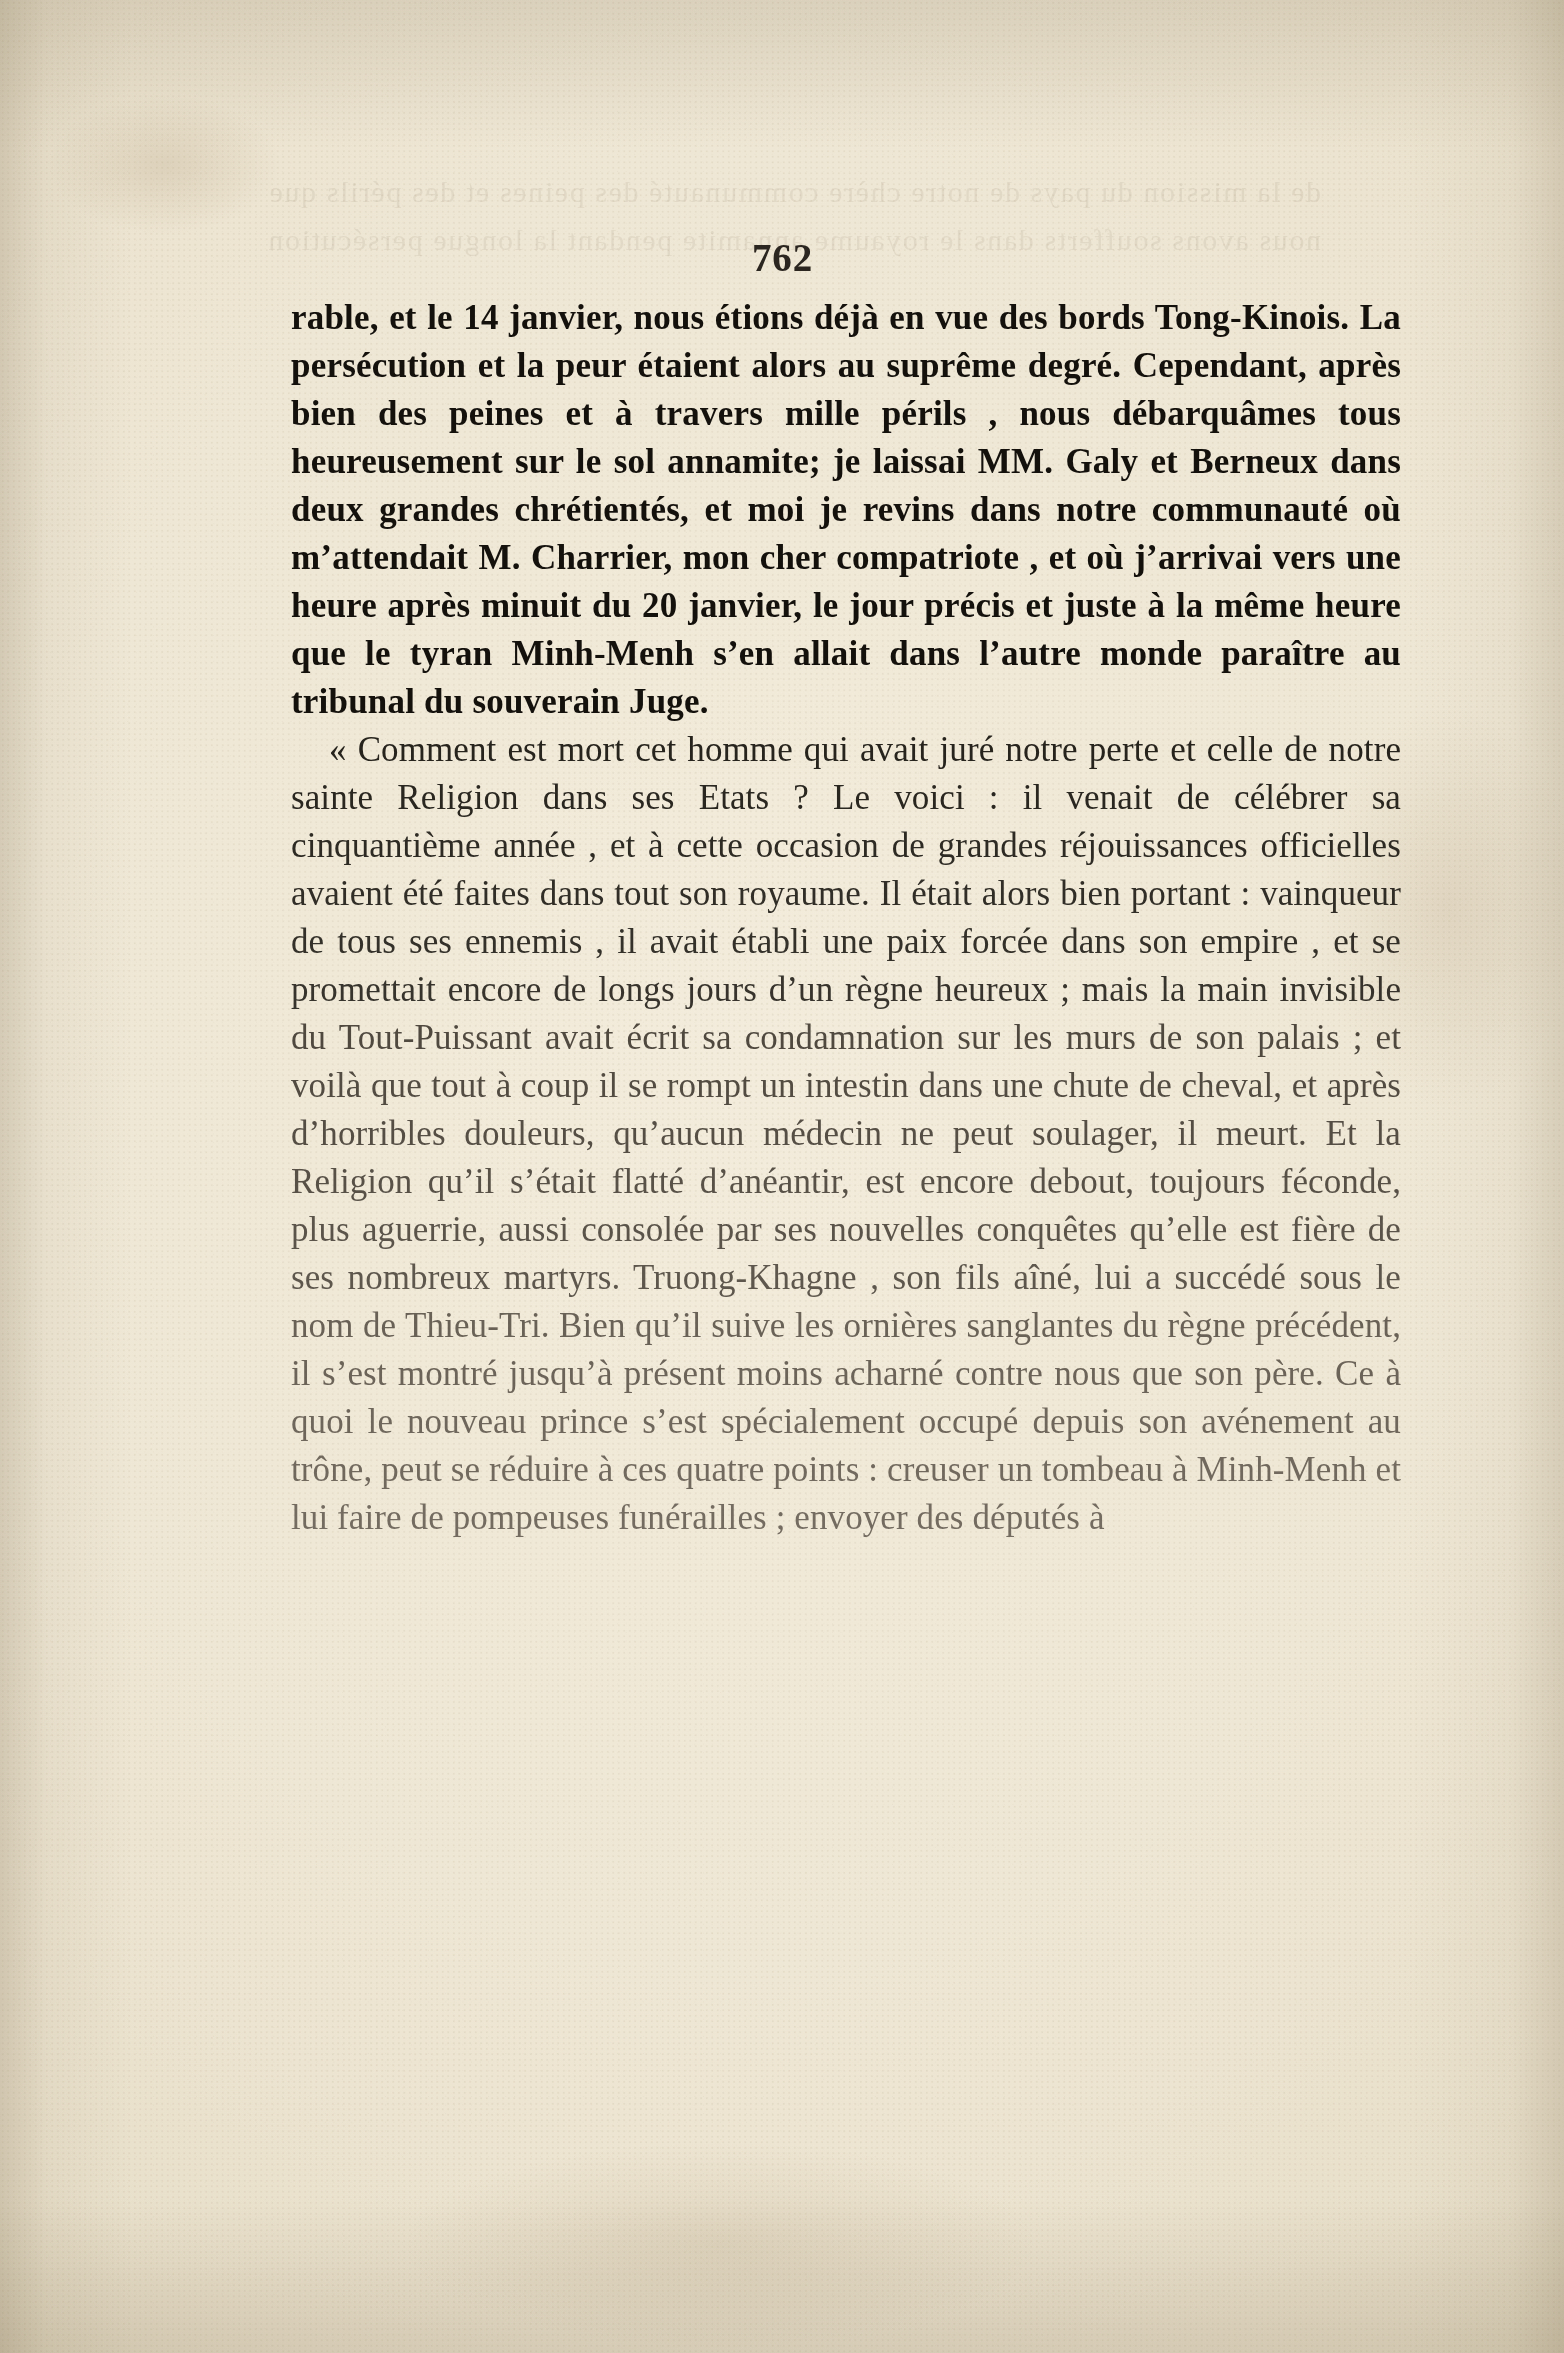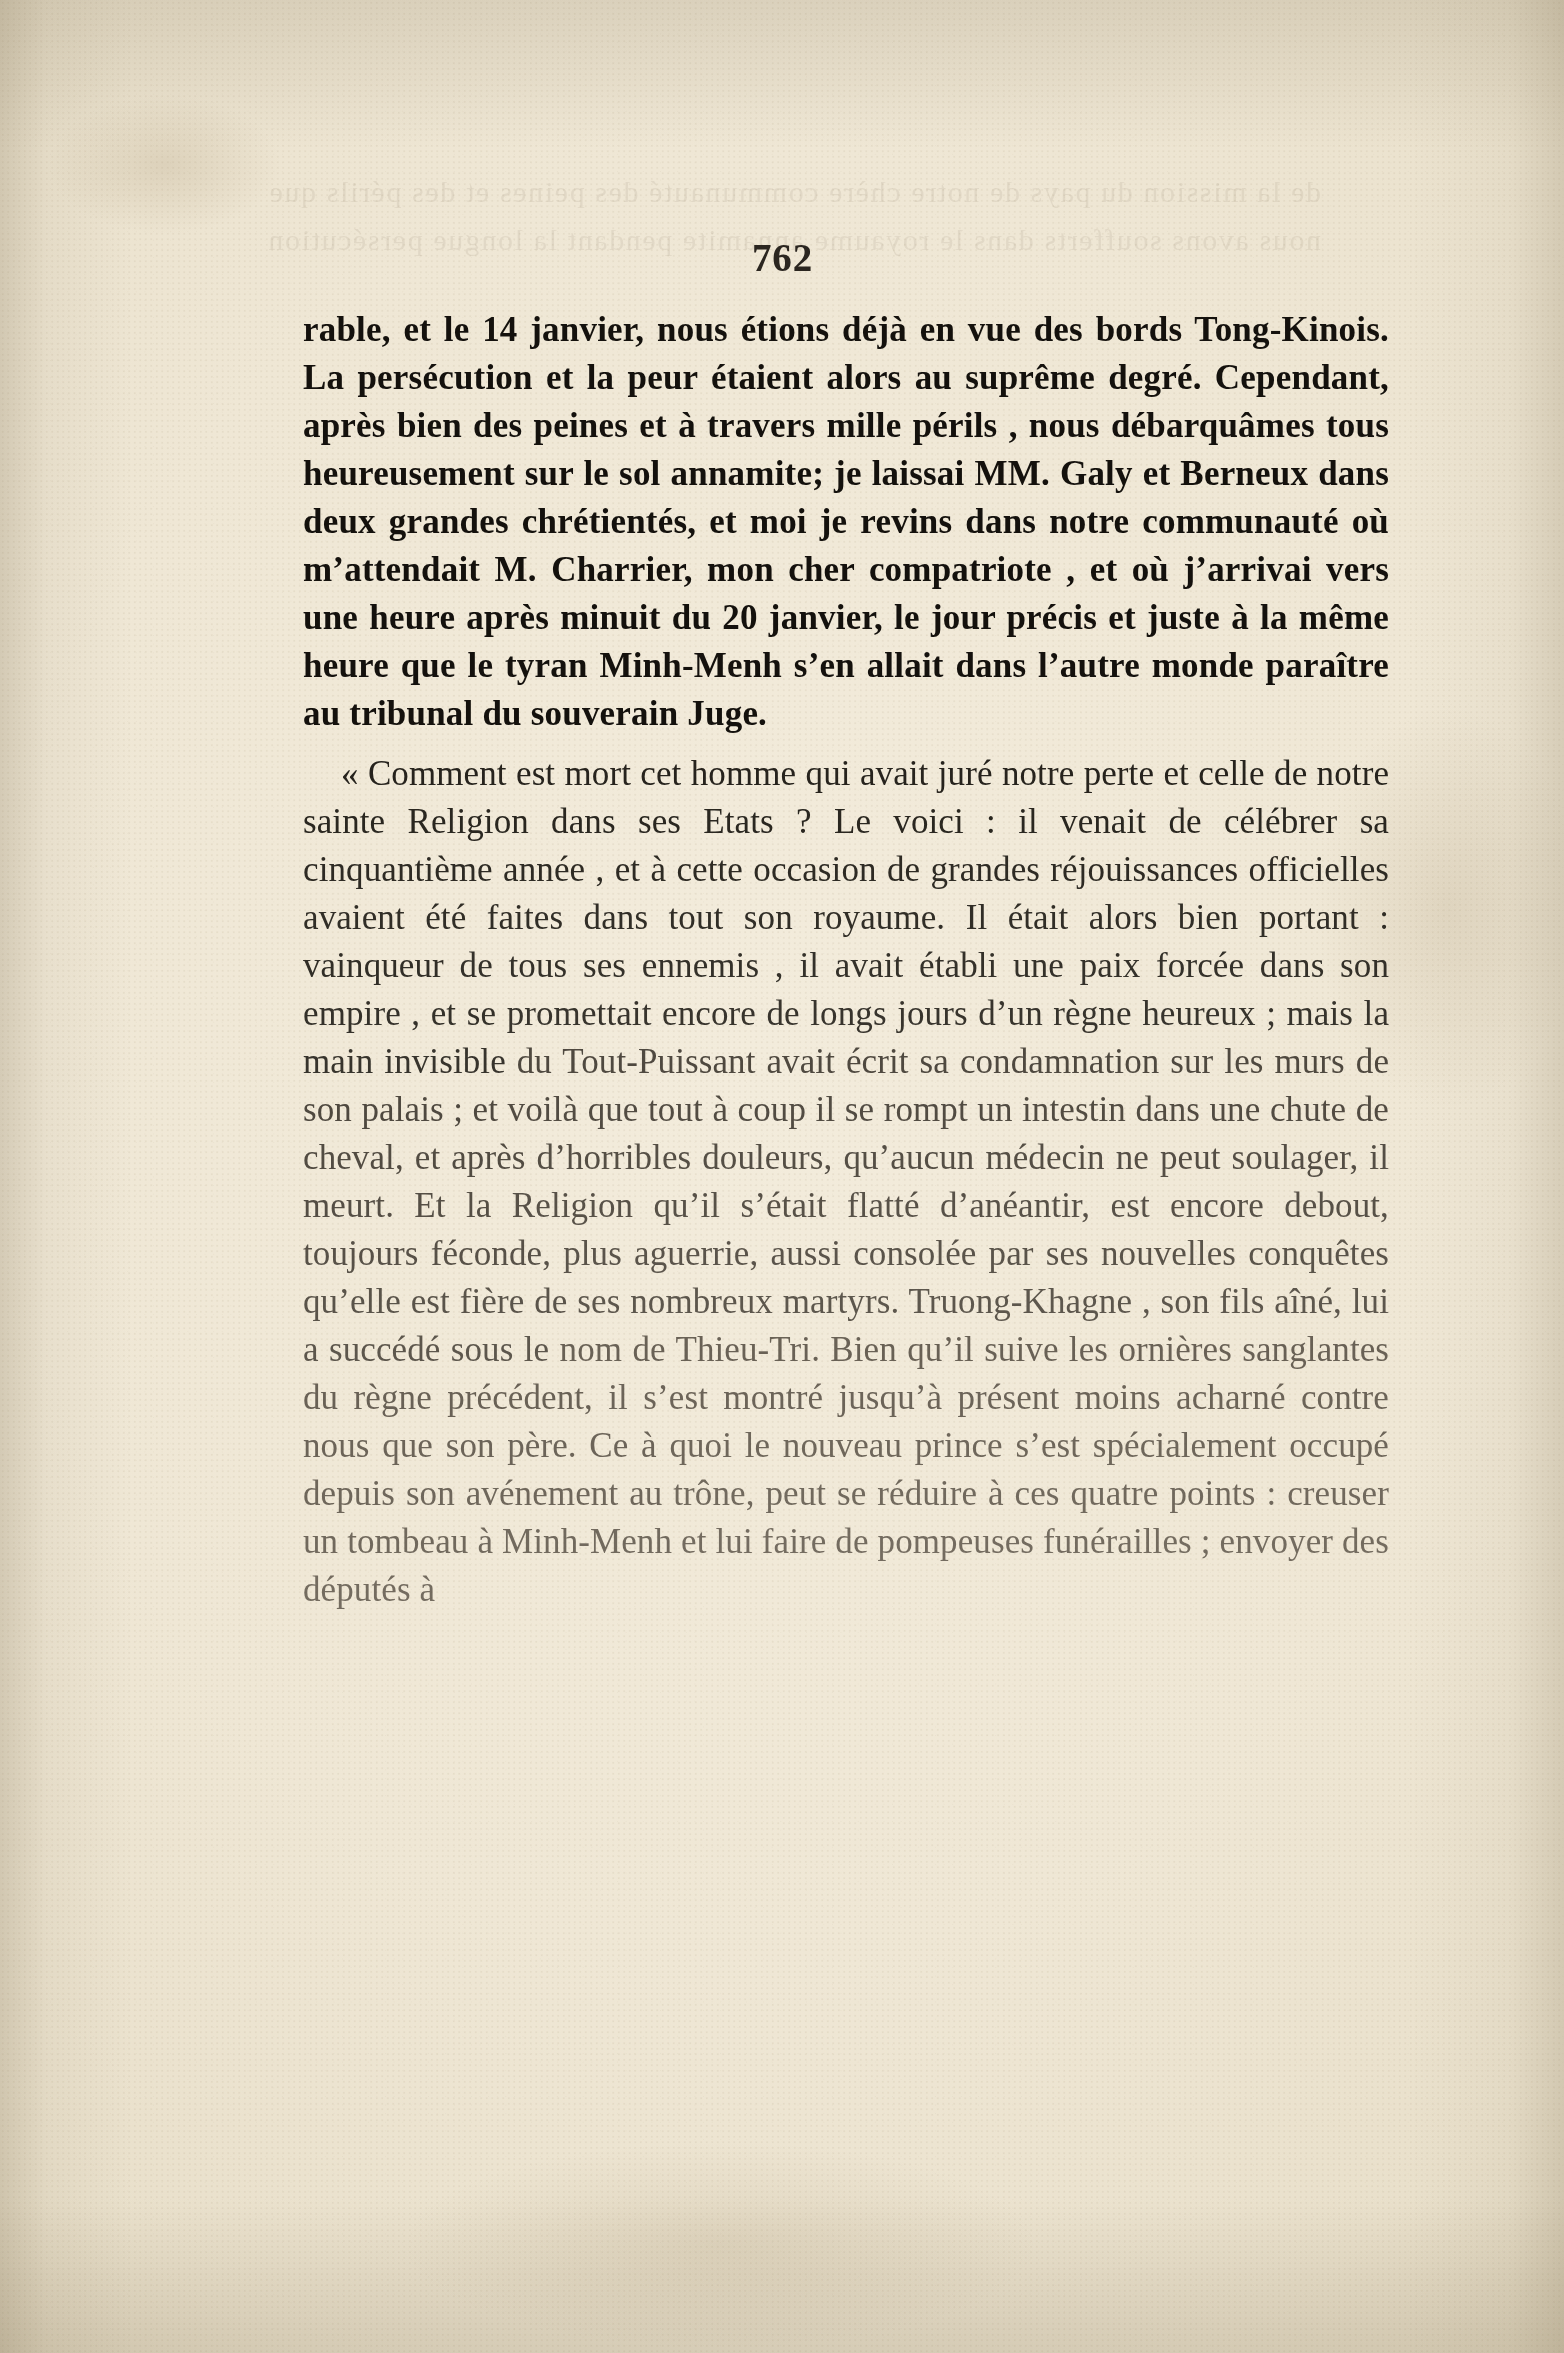--- a/index.html
+++ b/index.html
@@ -81,21 +81,21 @@
     width: 1110px;
     font-family: "Liberation Serif", serif;
     font-size: 35px;
     line-height: 48px;
     color: #221e18;
     text-align: justify;
     text-justify: inter-word;
   }
 
   .para {
-    margin: 12px;
+    margin: 0;
     text-align: justify;
   }
   .para + .para {
     margin-top: 0;
   }
   .para.indent {
     text-indent: 38px;
   }
 
   

